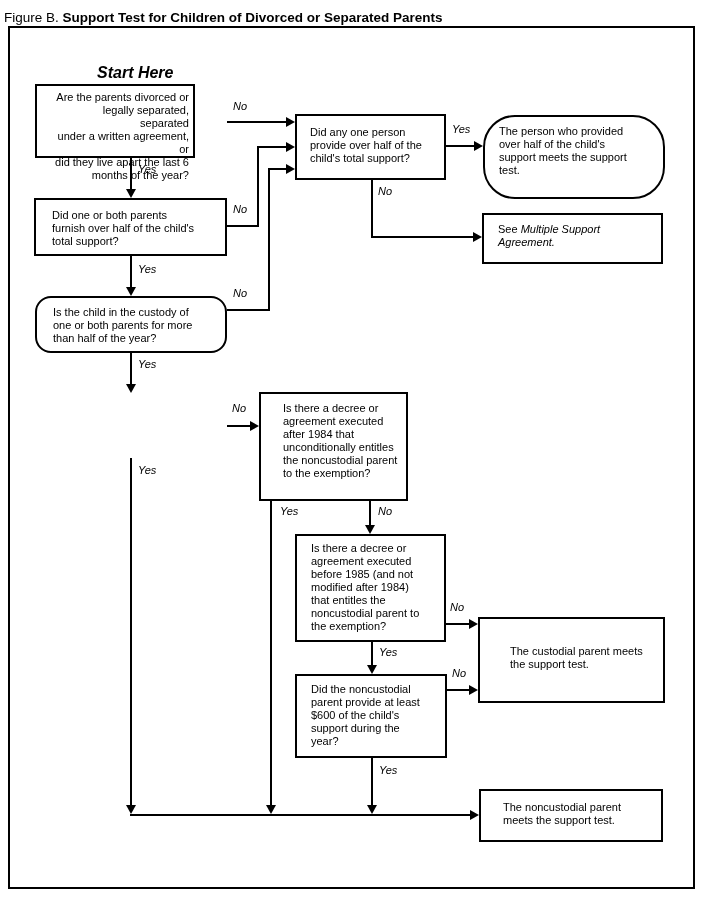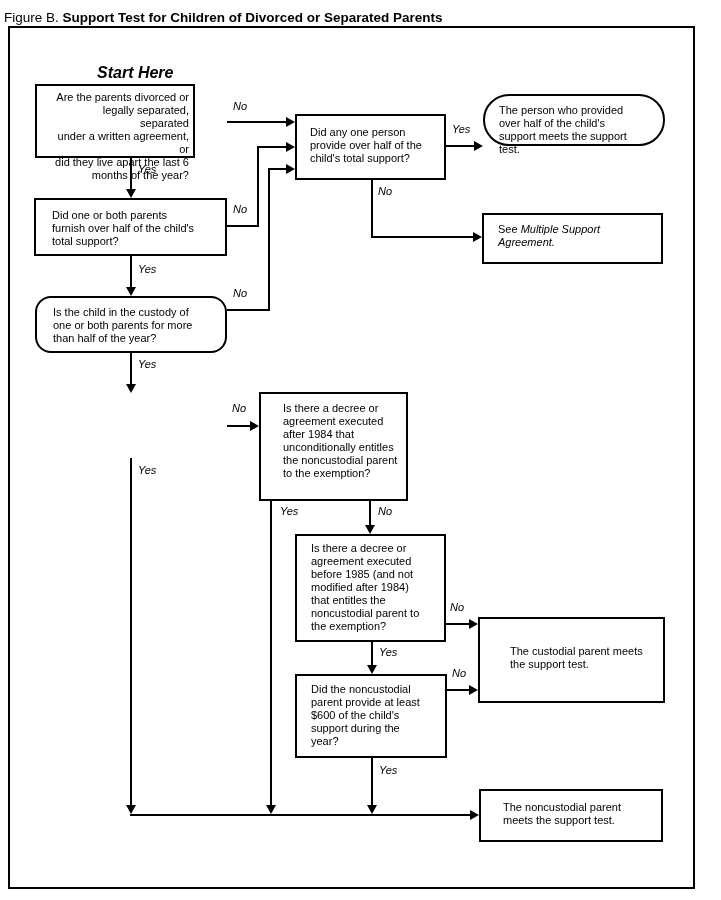--- a/index.html
+++ b/index.html
@@ -24,21 +24,21 @@
            border-bottom:5px solid transparent; border-left:9px solid #000; }
   .arr-d { position:absolute; width:0; height:0; border-left:5px solid transparent;
            border-right:5px solid transparent; border-top:9px solid #000; }
 
   
   #q1 { left:35px;  top:84px;  width:160px; height:74px;  padding:5px 4px 0 16px;text-align:right; }
   #q2 { left:34px;  top:198px; width:193px; height:58px;  padding:9px 4px 12px 16px; }
   #q3 { left:35px;  top:296px; width:192px; height:57px;  padding:8px 4px 0 16px;border-radius:16px; }
   #q4 { left:35px;  top:393px; width:192px; height:65px;  padding:5px 4px 0 16px; }
   #q5 { left:295px; top:114px; width:151px; height:66px;  padding:10px 2px 0 13px; }
-  #r1 { left:483px; top:94px; width:182px; height:52px;  padding:8px 4px 0 14px;border-radius:32px; }
+  #r1 { left:483px; top:115px; width:182px; height:84px;  padding:8px 4px 0 14px;border-radius:32px; }
   #r2 { left:482px; top:213px; width:181px; height:51px;  padding:8px 4px 0 14px; }
   #q6 { left:259px; top:392px; width:149px; height:109px; padding:8px 2px 0 22px; }
   #q7 { left:295px; top:534px; width:151px; height:108px; padding:6px 2px 0 14px; }
   #q8 { left:295px; top:674px; width:152px; height:84px;  padding:7px 4px 0 14px; }
   #r3 { left:478px; top:617px; width:187px; height:86px;  padding:26px 4px 0 30px; }
   #r4 { left:479px; top:789px; width:184px; height:53px;  padding:10px 4px 0 22px; }
 
   
   #v-q1-q2   { left:130px; top:158px; height:32px; }
   #a-q1-q2   { left:126px; top:189px; }

